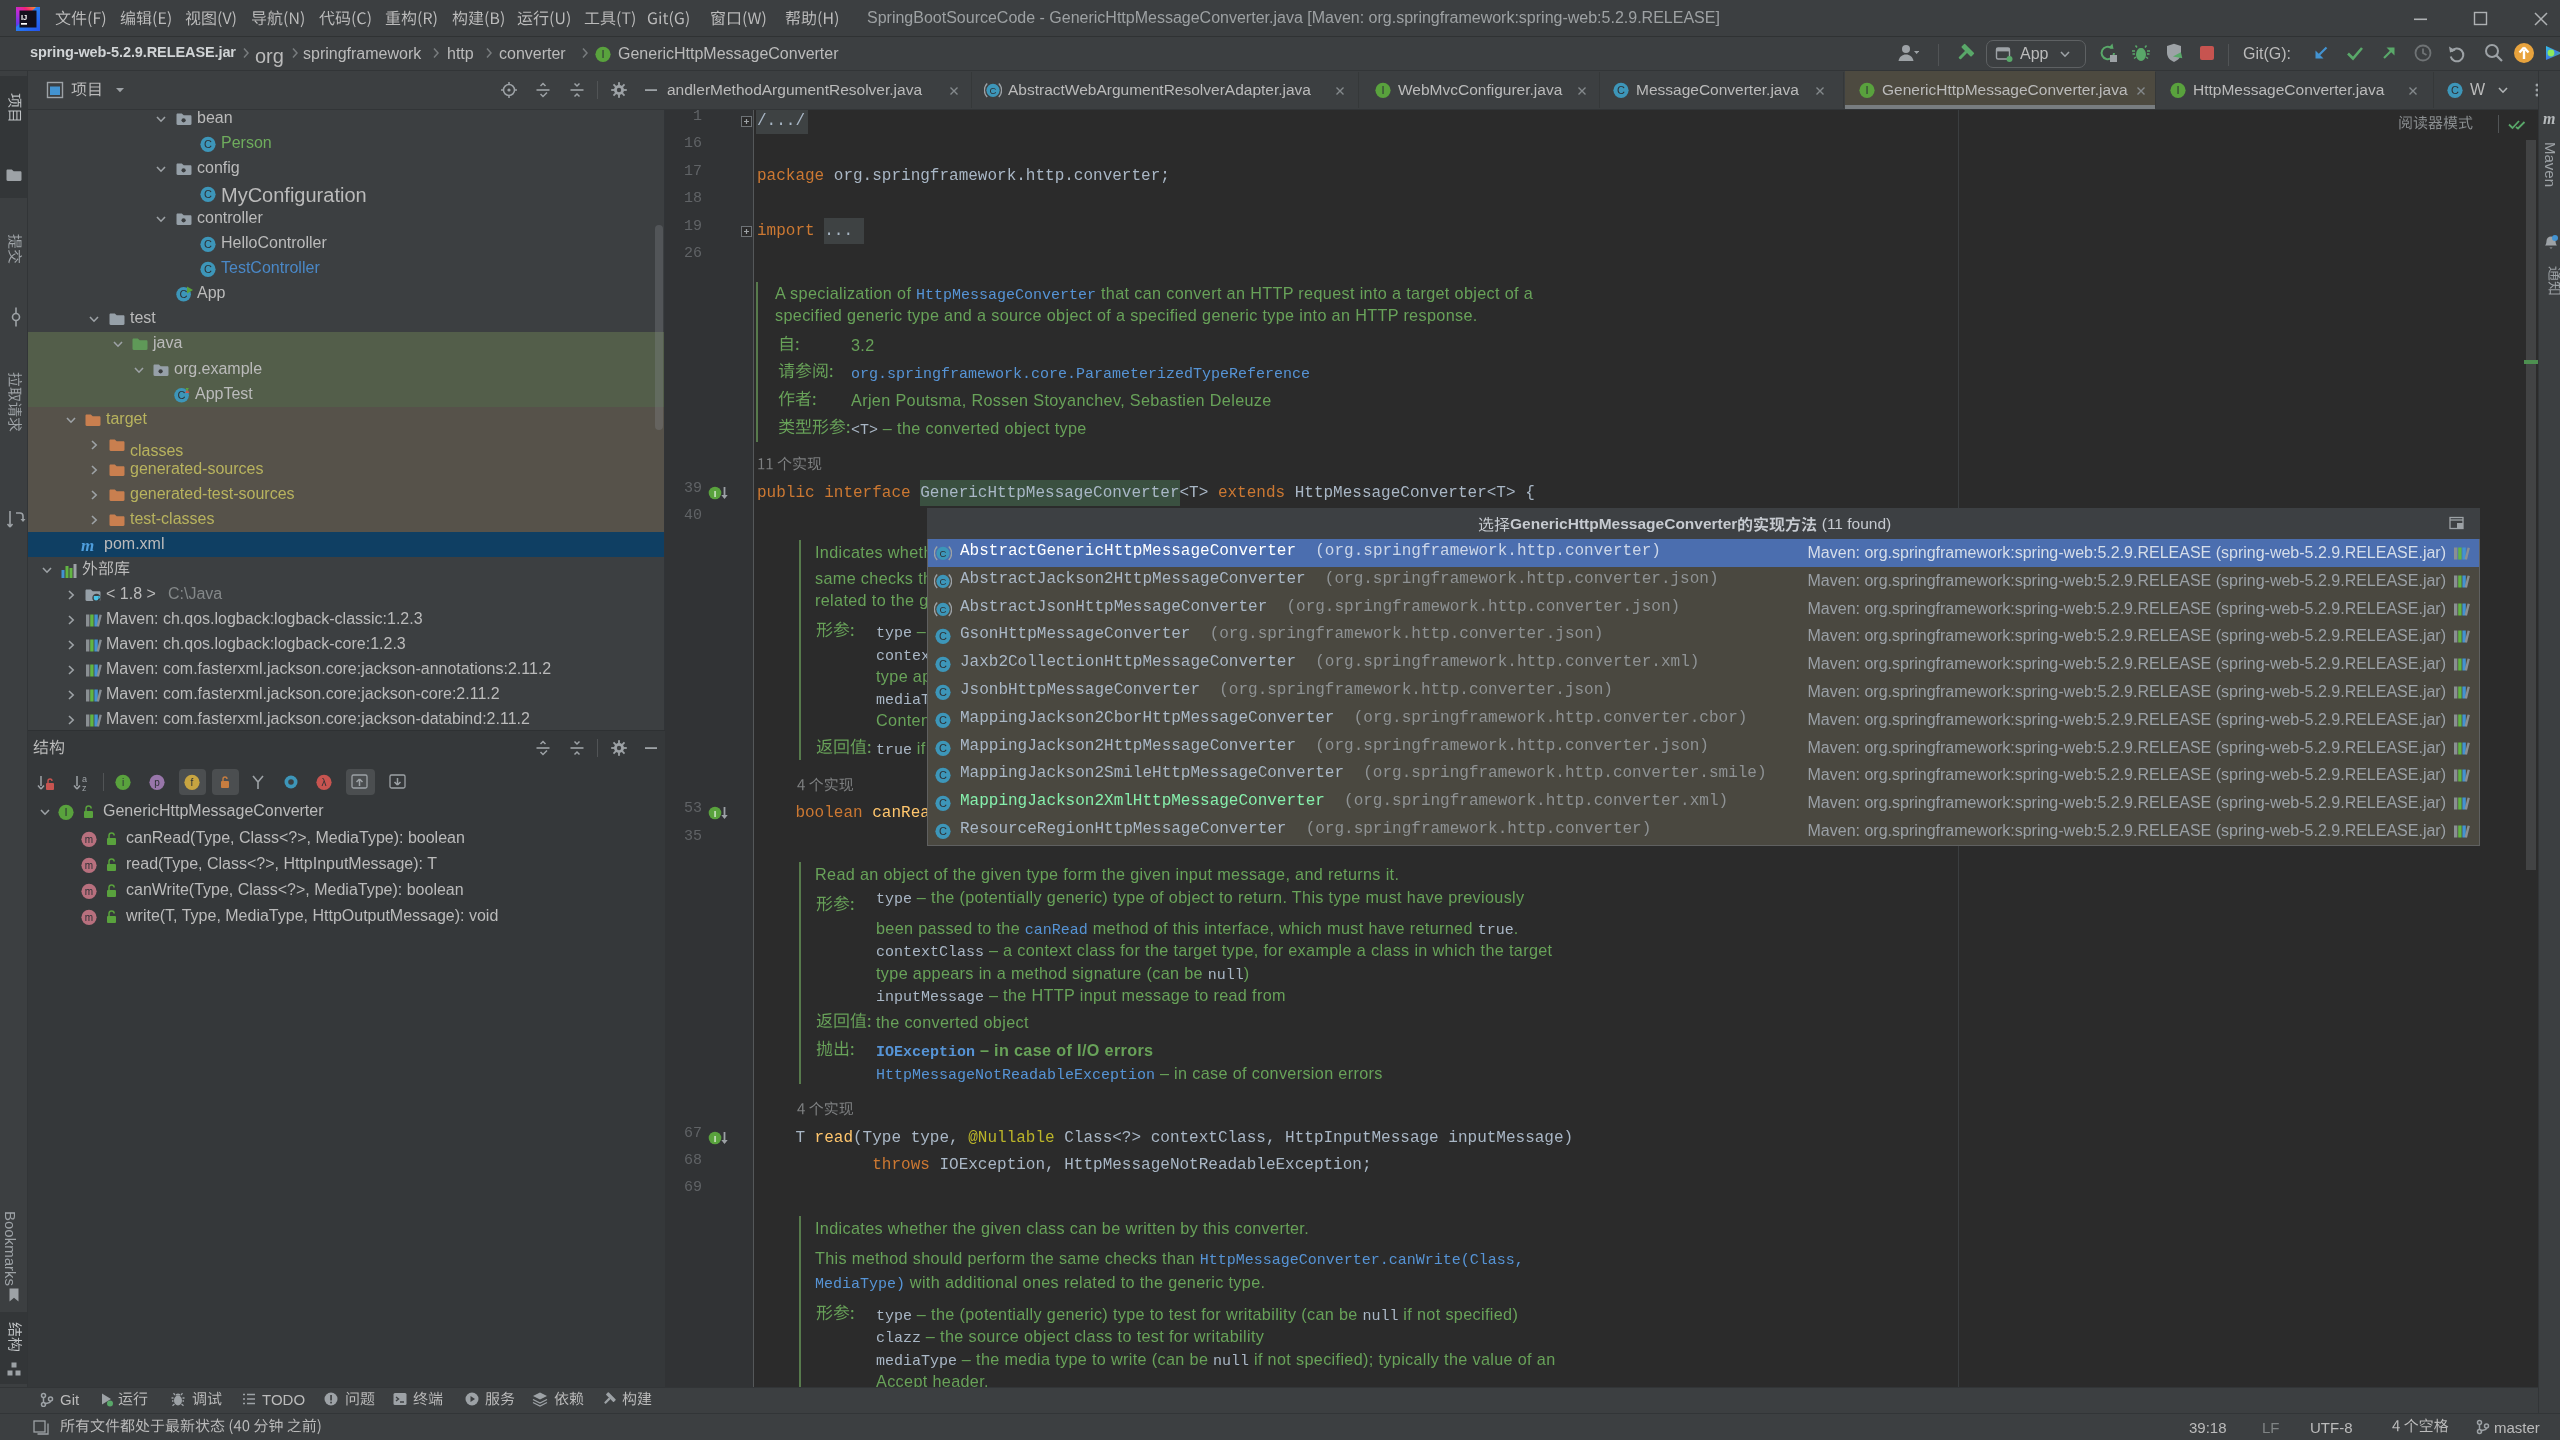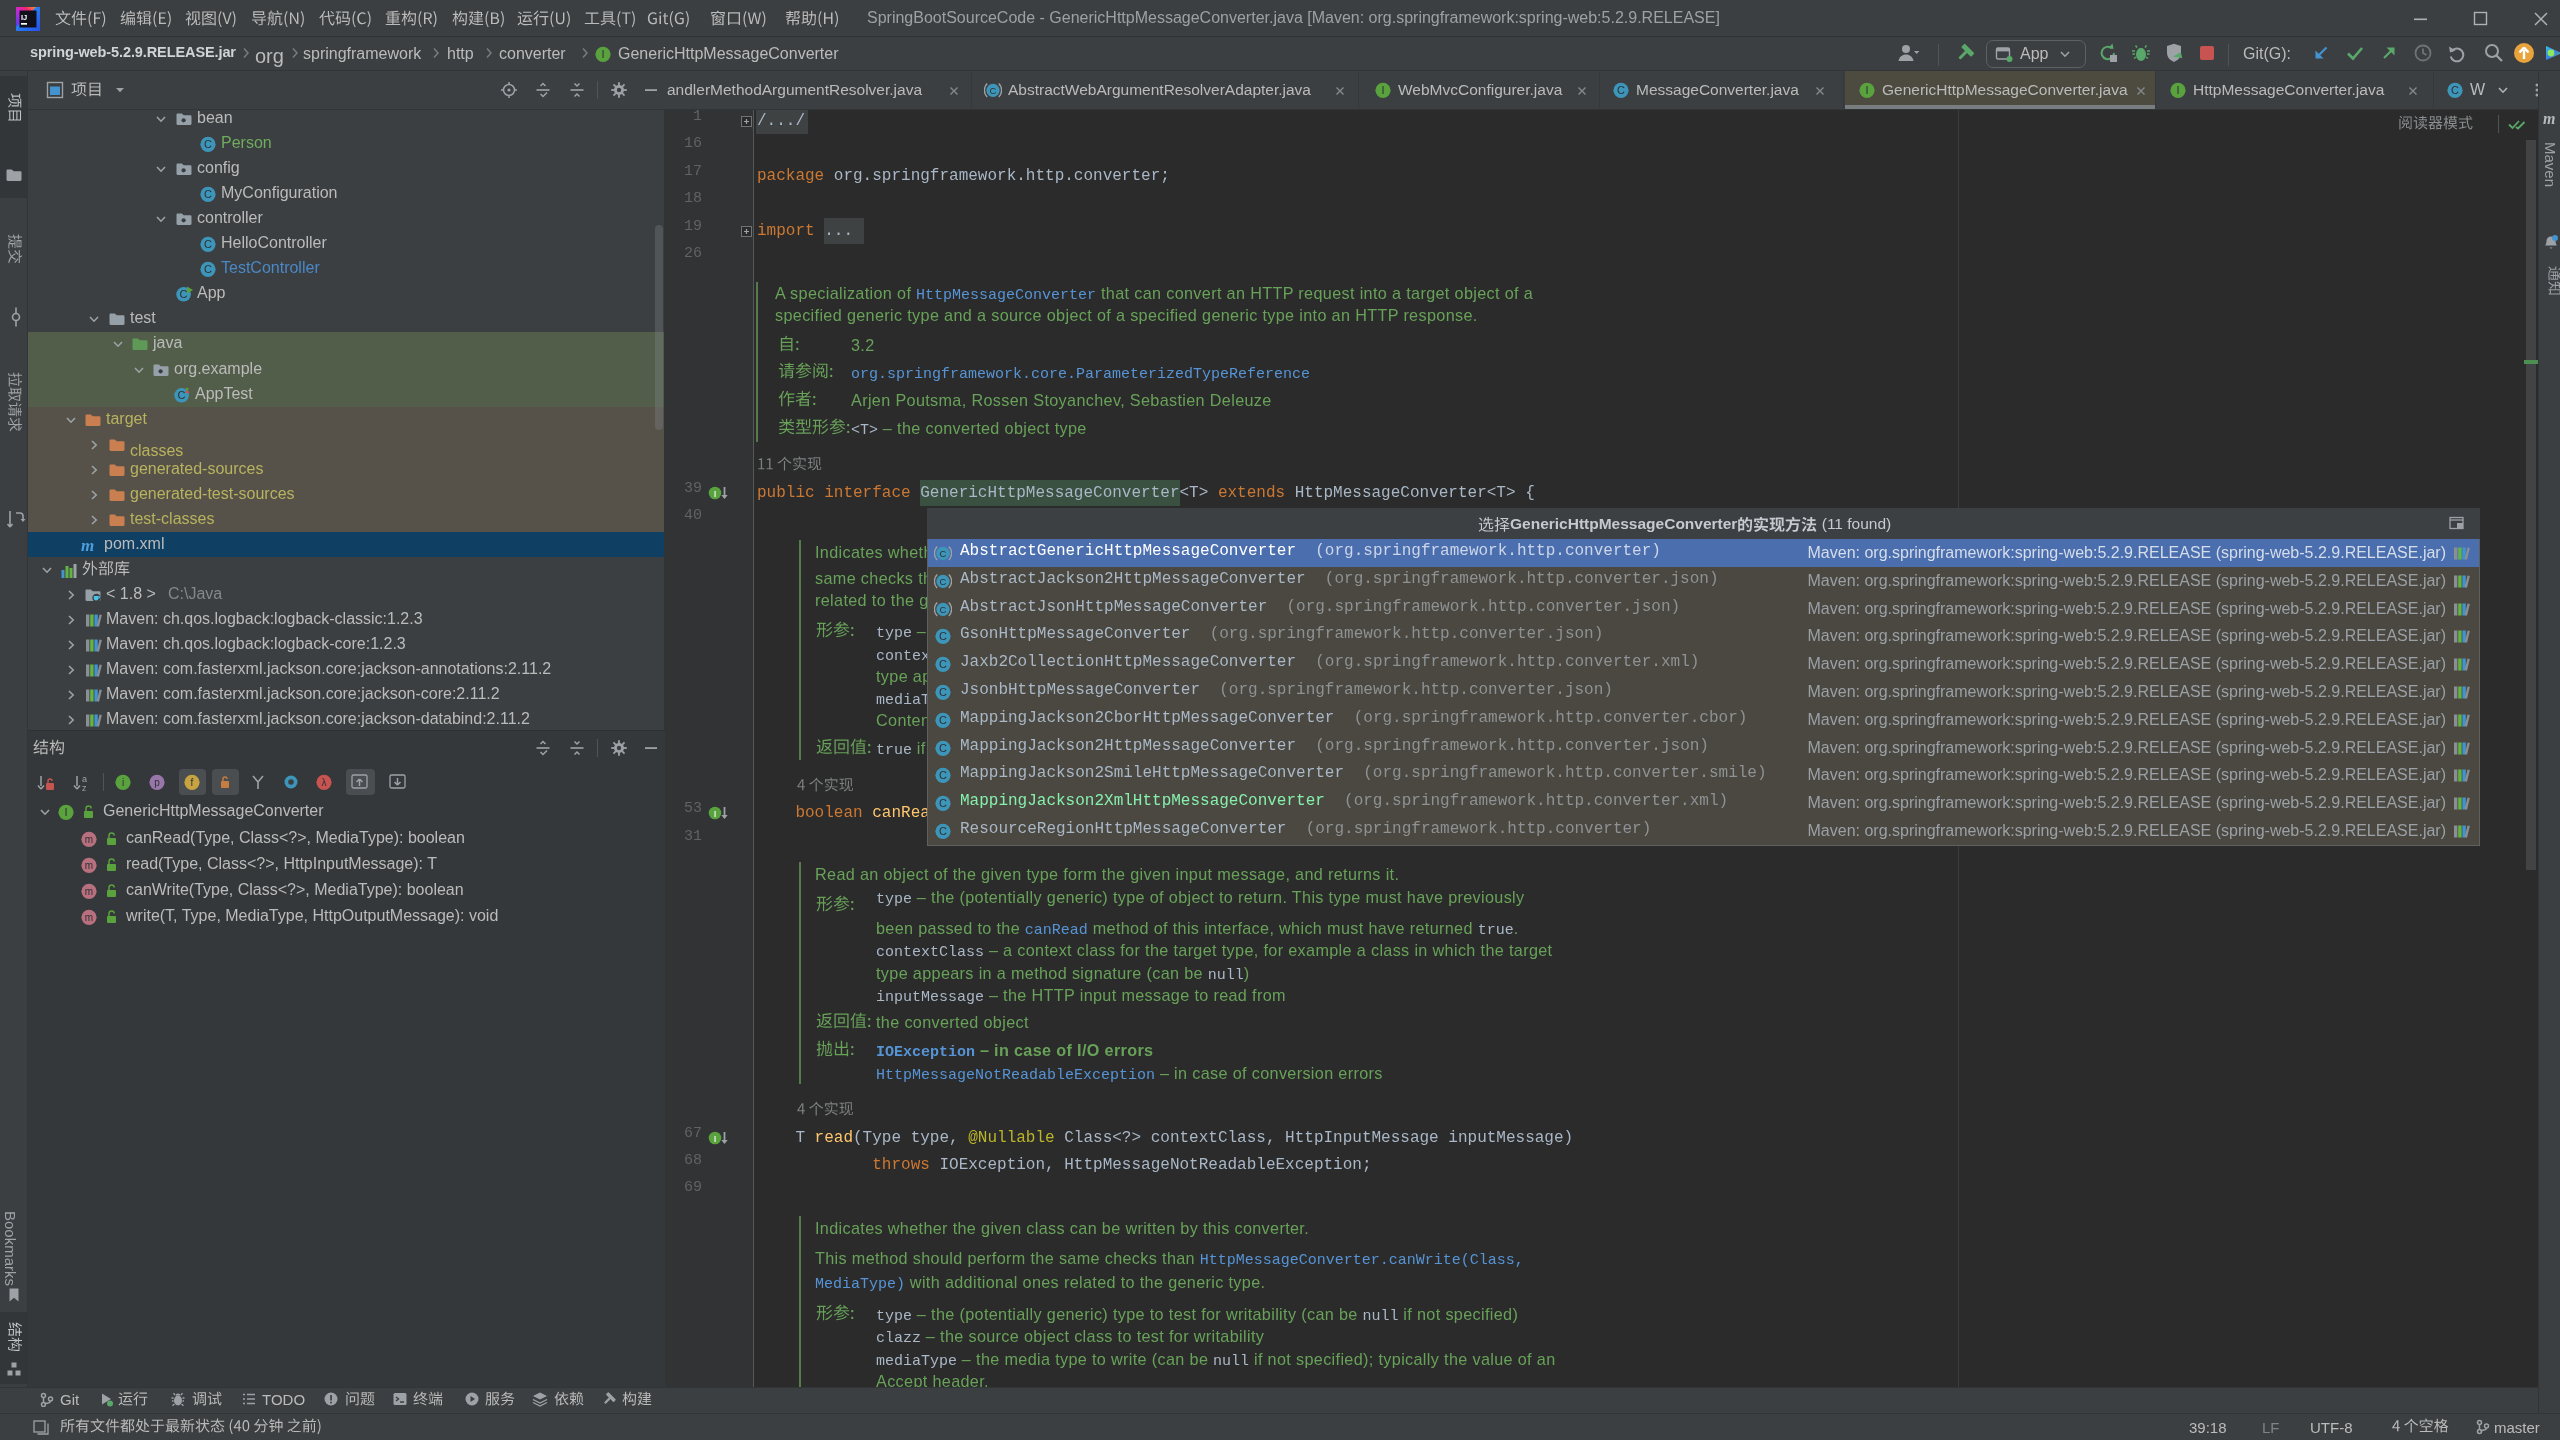--- a/index.html
+++ b/index.html
@@ -28,21 +28,21 @@
   </div>
 <div class="a" style="left:656px;top:108px;width:46px;font-family:'Liberation Mono',monospace;font-size:15px;color:#606366;text-align:right;white-space:pre">1</div>
 <div class="a" style="left:656px;top:135px;width:46px;font-family:'Liberation Mono',monospace;font-size:15px;color:#606366;text-align:right;white-space:pre">16</div>
 <div class="a" style="left:656px;top:163px;width:46px;font-family:'Liberation Mono',monospace;font-size:15px;color:#606366;text-align:right;white-space:pre">17</div>
 <div class="a" style="left:656px;top:190px;width:46px;font-family:'Liberation Mono',monospace;font-size:15px;color:#606366;text-align:right;white-space:pre">18</div>
 <div class="a" style="left:656px;top:218px;width:46px;font-family:'Liberation Mono',monospace;font-size:15px;color:#606366;text-align:right;white-space:pre">19</div>
 <div class="a" style="left:656px;top:245px;width:46px;font-family:'Liberation Mono',monospace;font-size:15px;color:#606366;text-align:right;white-space:pre">26</div>
 <div class="a" style="left:656px;top:480px;width:46px;font-family:'Liberation Mono',monospace;font-size:15px;color:#606366;text-align:right;white-space:pre">39</div>
 <div class="a" style="left:656px;top:507px;width:46px;font-family:'Liberation Mono',monospace;font-size:15px;color:#606366;text-align:right;white-space:pre">40</div>
 <div class="a" style="left:656px;top:800px;width:46px;font-family:'Liberation Mono',monospace;font-size:15px;color:#606366;text-align:right;white-space:pre">53</div>
-<div class="a" style="left:656px;top:828px;width:46px;font-family:'Liberation Mono',monospace;font-size:15px;color:#606366;text-align:right;white-space:pre">31</div>
+<div class="a" style="left:656px;top:828px;width:46px;font-family:'Liberation Mono',monospace;font-size:15px;color:#606366;text-align:right;white-space:pre">35</div>
 <div class="a" style="left:656px;top:1125px;width:46px;font-family:'Liberation Mono',monospace;font-size:15px;color:#606366;text-align:right;white-space:pre">67</div>
 <div class="a" style="left:656px;top:1152px;width:46px;font-family:'Liberation Mono',monospace;font-size:15px;color:#606366;text-align:right;white-space:pre">68</div>
 <div class="a" style="left:656px;top:1179px;width:46px;font-family:'Liberation Mono',monospace;font-size:15px;color:#606366;text-align:right;white-space:pre">69</div>
 <div class="a" style="left:741px;top:116px;line-height:0">
     <svg width="11" height="11" viewBox="0 0 11 11">
       <rect x="0.5" y="0.5" width="10" height="10" fill="#2b2b2b" stroke="#6e7377"></rect>
       <path d="M5.5 3v5M3 5.5h5" stroke="#9da2a6" stroke-width="1.2"></path>
     </svg>
   </div>
 <div class="a" style="left:741px;top:226px;line-height:0">
@@ -672,21 +672,21 @@
       <circle cx="8.6" cy="10.3" r="2.1" fill="#3a3d3f"></circle>
     </svg>
   </div>
 <div class="a" style="left:197px;top:159.1px;font-size:16px;color:#bbbbbb;white-space:pre">config</div>
 <div class="a" style="left:199px;top:185.15px;line-height:0">
     <svg width="18" height="18" viewBox="0 0 18 18">
       <circle cx="9" cy="9.3" r="7.6" fill="#3d96b9"></circle>
       <text x="9" y="13.3" text-anchor="middle" style="font:11px 'Liberation Sans';fill:#2d3135">C</text>
     </svg>
   </div>
-<div class="a" style="left:221px;top:184.15px;font-size:16px;color:#bbbbbb;white-space:pre">MyConfiguration</div>
+<div class="a" style="left:221px;top:184.15px;font-size:20px;color:#bbbbbb;white-space:pre">MyConfiguration</div>
 <div class="a" style="left:152px;top:210.2px;line-height:0">
     <svg width="18" height="18" viewBox="0 0 18 18">
       <path d="M5 7l4 4.2L13 7" stroke="#9da2a6" stroke-width="1.6" fill="none"></path>
     </svg>
   </div>
 <div class="a" style="left:175px;top:210.2px;line-height:0">
     <svg width="18" height="18" viewBox="0 0 18 18">
       <path d="M1.5 4.6c0-.7.5-1.2 1.2-1.2h4.1l1.9 1.9h6.6c.7 0 1.2.5 1.2 1.2v7.3c0 .7-.5 1.2-1.2 1.2H2.7c-.7 0-1.2-.5-1.2-1.2z" fill="#96a0a8"></path>
       <circle cx="8.6" cy="10.3" r="2.1" fill="#3a3d3f"></circle>
     </svg>

